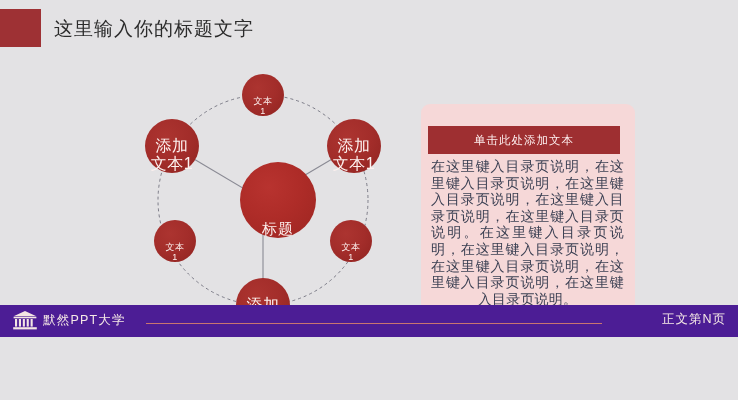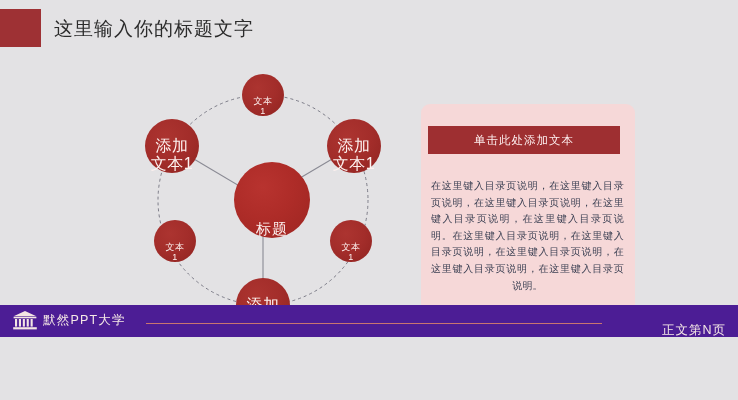--- a/index.html
+++ b/index.html
@@ -106,27 +106,26 @@
     color: #fdeeee;
     font-size: 11.5px;
     letter-spacing: 1px;
     margin-top: 28px;
   }
   #panel-body {
     position: absolute;
     left: 431px;
     top: 158px;
     width: 193px;
-    font-size: 10px;
+    font-size: 14px;
     line-height: 16.6px;
     color: #3a3f52;
     text-align: justify;
     text-align-last: center;
     letter-spacing: 0.2px;
-    margin-top: 20px;
   }
 
   
   #footer {
     position: absolute;
     left: 0;
     bottom: 0;
     width: 738px;
     height: 32px;
     background: #4c1d95;
@@ -154,21 +153,20 @@
     background: #c9756f;
   }
   #footer-page {
     position: absolute;
     right: 12px;
     top: 6px;
     color: #f6e9e6;
     font-size: 12.5px;
     letter-spacing: 1px;
     white-space: nowrap;
-    margin-top: 11px;
   }
 </style>
 </head>
 <body>
 
 <div id="slide">
 
   <div id="header-block"></div>
   <div id="page-title">这里输入你的标题文字</div>
 
@@ -179,21 +177,21 @@
         <circle cx="145" cy="132" r="105"></circle>
       </g>
 
       <g stroke="#8a8a94" stroke-width="1.1">
         <line x1="145" y1="132" x2="54" y2="78"></line>
         <line x1="145" y1="132" x2="236" y2="78"></line>
         <line x1="145" y1="132" x2="145" y2="237"></line>
       </g>
     </svg>
 
-    <div class="node node-center" style="left:116px; top:94px; width:76px; height:76px;">
+    <div class="node node-center" style="left:122px; top:94px; width:76px; height:76px;">
       <span>标题</span>
     </div>
 
     <div class="node node-minor" style="left:124px; top:6px; width:42px; height:42px;">
       <div>
         <span>文本</span>
         <span>1</span>
       </div>
     </div>
 

